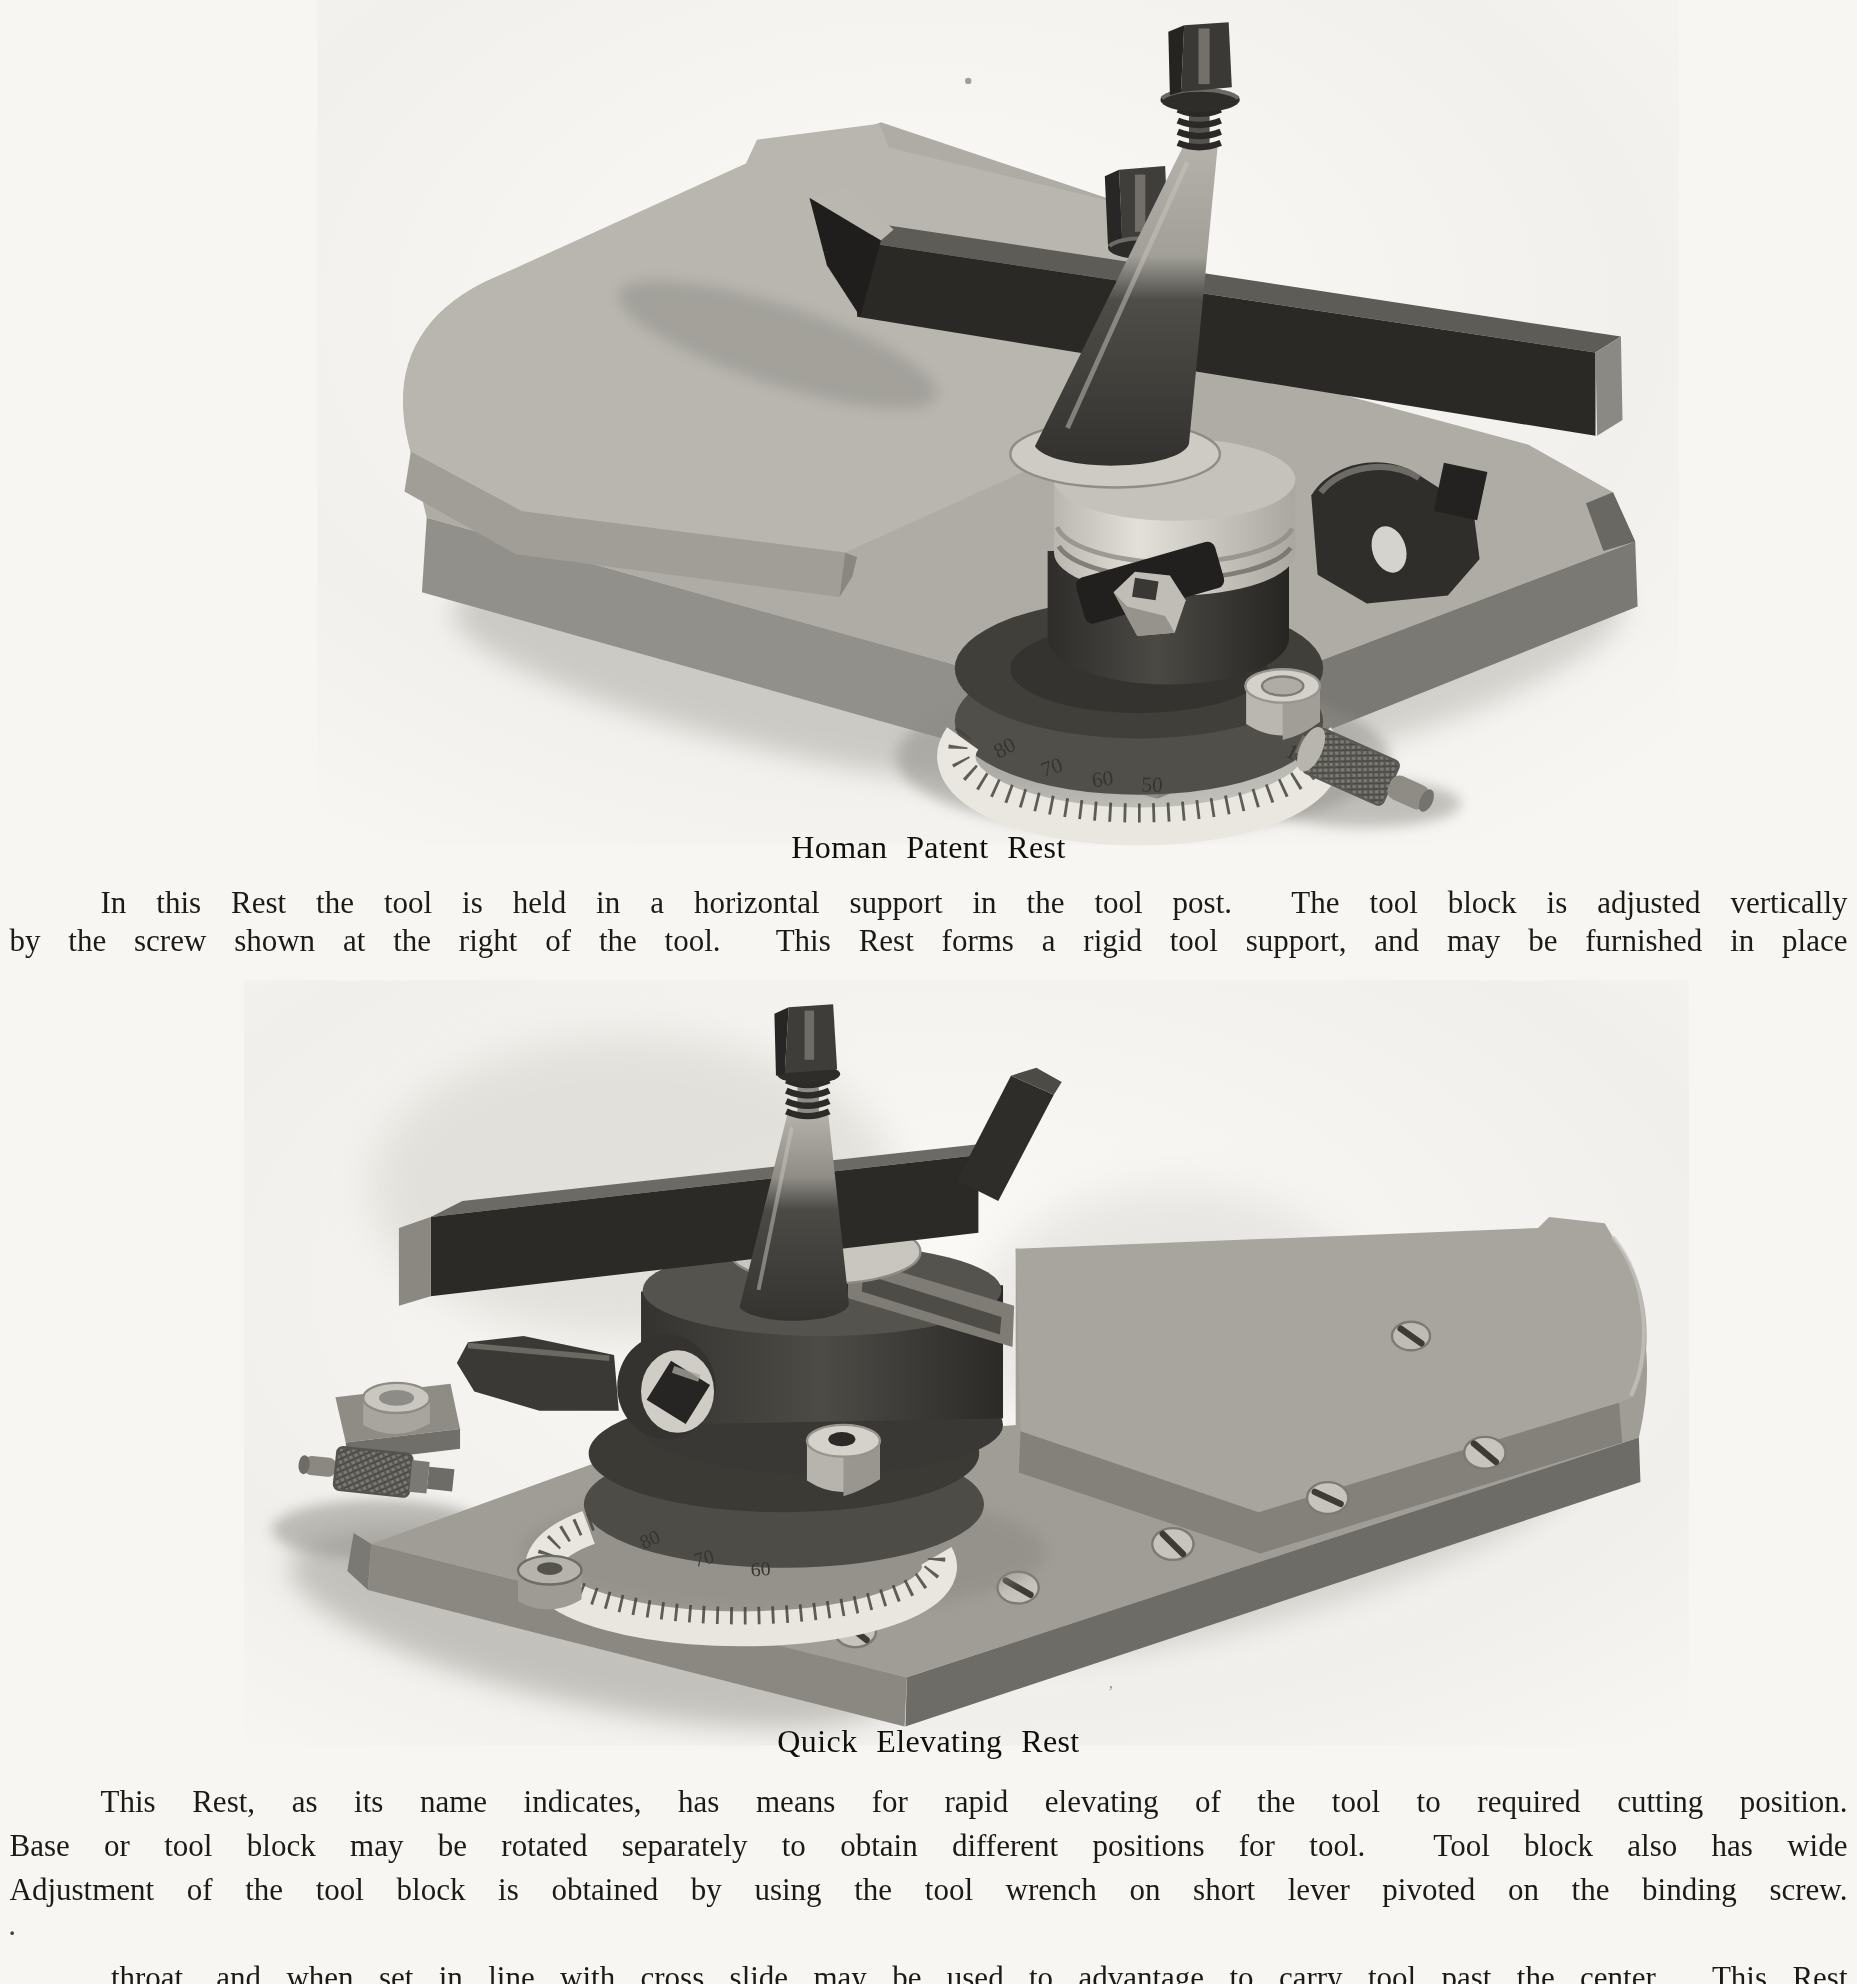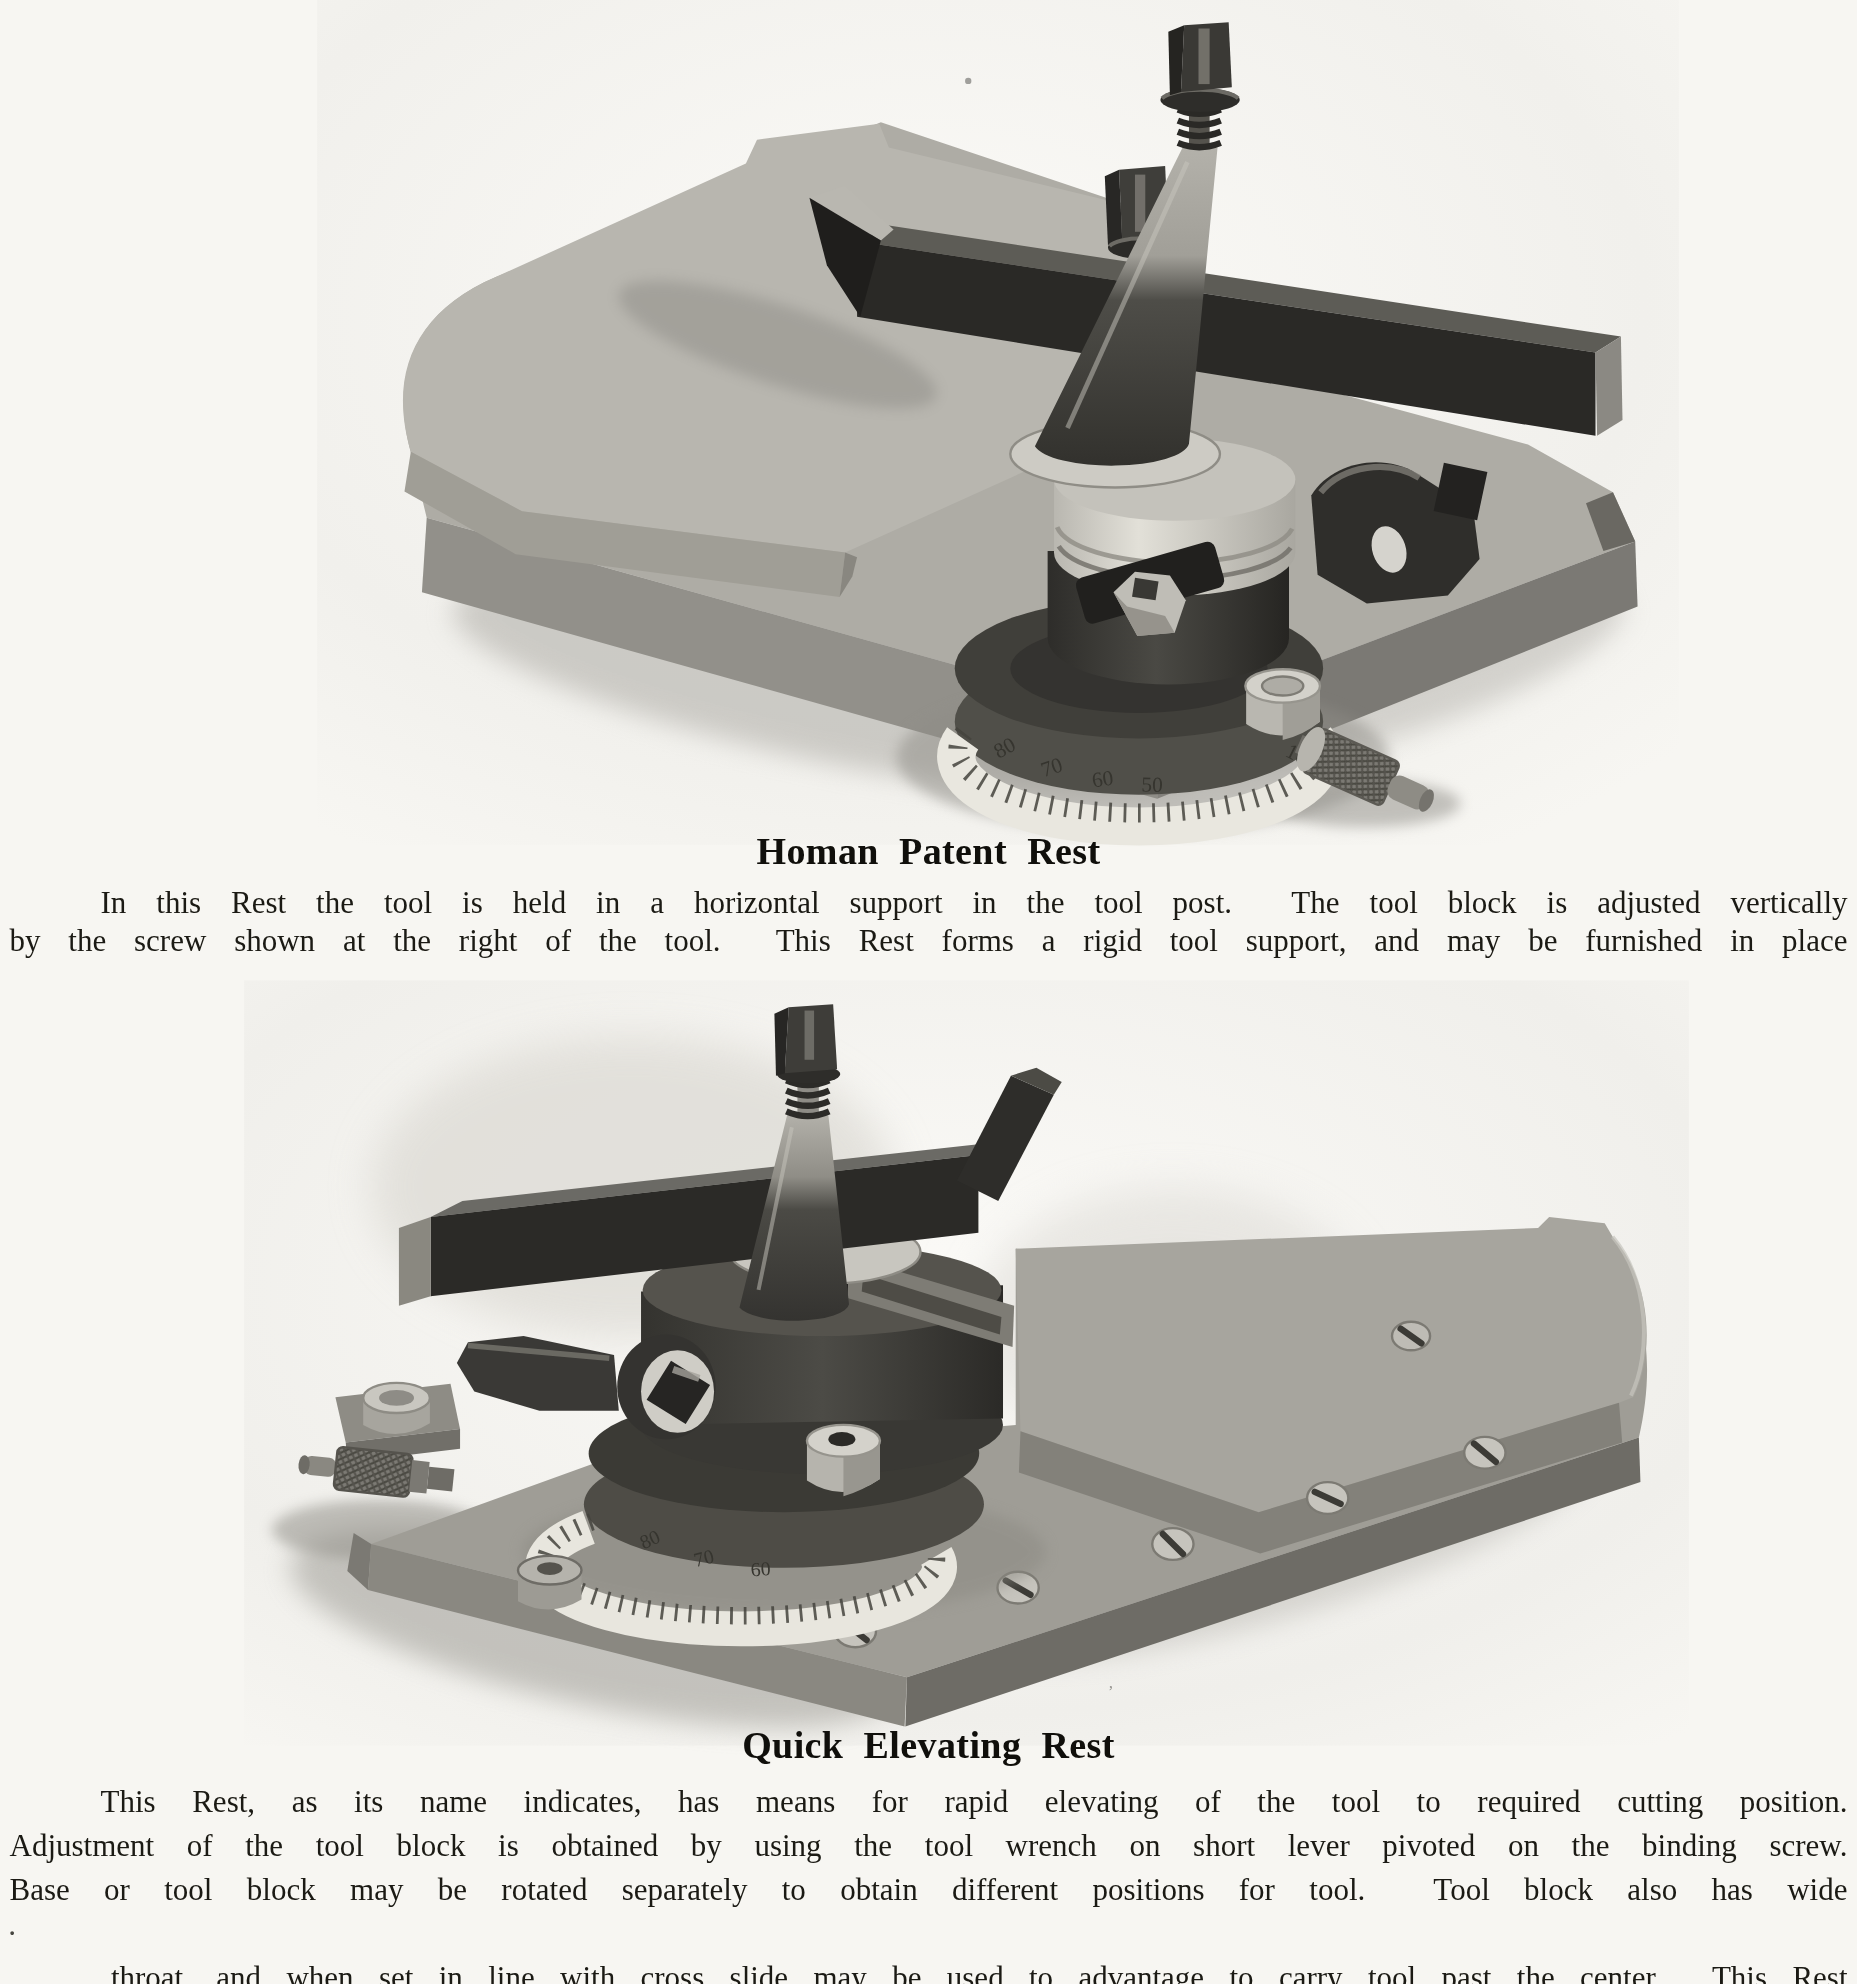--- a/index.html
+++ b/index.html
@@ -7,21 +7,21 @@
     position:relative;width:1857px;height:2003px;overflow:hidden;
     background:#f7f6f2;color:#17160f;
     font-family:"Liberation Serif","DejaVu Serif",serif;
   }
   .figure{position:absolute}
   .figure svg{width:100%;height:100%;overflow:visible;display:block}
   #fig1{left:333px;top:3.2px;width:1330px;height:826px}
   #fig2{left:260px;top:996px;width:1413px;height:734px}
   .sec-title{
     position:absolute;left:0;width:100%;margin:0;text-align:center;
-    font-size:38px;font-weight:bold;letter-spacing:0.4px;word-spacing:10.3px;color:#100f0b;
+    font-size:32px;font-weight:normal;letter-spacing:0.4px;word-spacing:10.3px;color:#100f0b;
   }
   #title1{top:829px}
   #title2{top:1723px}
   .para{position:absolute;left:9.5px;right:9.5px;font-size:31px;word-spacing:2.8px;color:#1b1a14}
   #para1{top:884px;line-height:38px}
   #para2{top:1780px;line-height:44px}
   .pline{white-space:pre-wrap;text-align:justify;text-align-last:justify;position:relative}
   .pline.first{text-indent:91px}
   .pline.last{text-align:left;text-align-last:left}
   .mdot{position:absolute;left:-2.4px;top:0;text-indent:0;opacity:.8}
@@ -350,22 +350,22 @@
 
 <div class="para" id="para1">
   <div class="pline first">In this Rest the tool is held in a horizontal support in the tool post.  The tool block is adjusted vertically</div>
   <div class="pline">by the screw shown at the right of the tool.  This Rest forms a rigid tool support, and may be furnished in place</div>
 </div>
 
 <h2 class="sec-title" id="title2">Quick Elevating Rest</h2>
 
 <div class="para" id="para2">
   <div class="pline first">This Rest, as its name indicates, has means for rapid elevating of the tool to required cutting position.</div>
+  <div class="pline">Base or tool block may be rotated separately to obtain different positions for tool.  Tool block also has wide</div>
   <div class="pline">Adjustment of the tool block is obtained by using the tool wrench on short lever pivoted on the binding screw.</div>
-  <div class="pline">Base or tool block may be rotated separately to obtain different positions for tool.  Tool block also has wide</div>
   <div class="pline">
     <span class="mdot">·</span><span>throat, and when set in line with cross slide may be used to advantage to carry tool past the center.  This Rest</span>
   </div>
 
 </div>
 
 <span class="speck">ʼ</span>
 
 
 </body></html>

